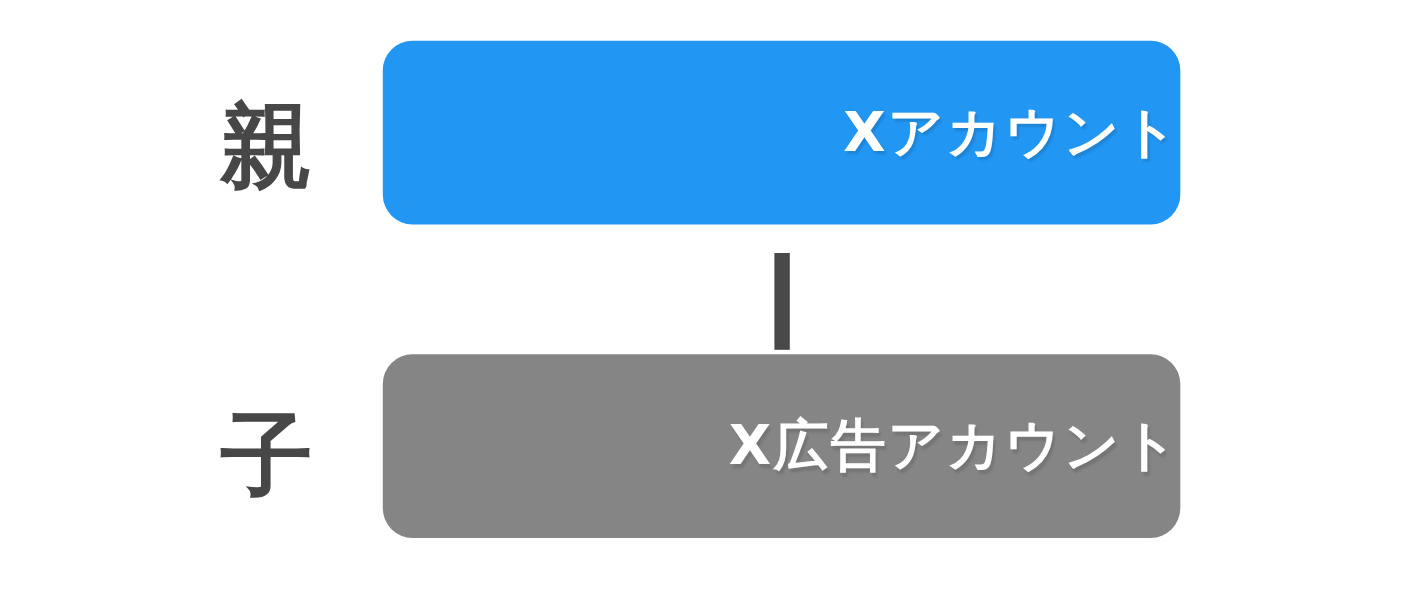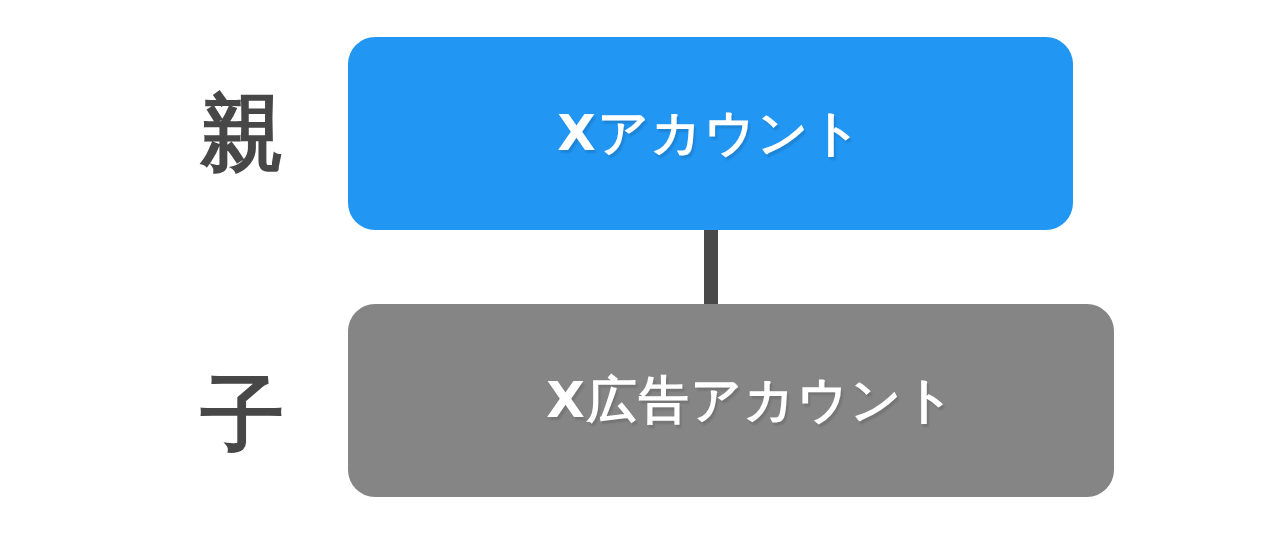--- a/index.html
+++ b/index.html
@@ -26,28 +26,28 @@
     font-weight: bold;
     color: #474747;
     user-select: none;
   }
   .side-label.parent { top: 78px; }
   .side-label.child  { top: 359px; }
   .node {
     position: absolute;
     left: 348px;
     width: 725px;
-    height: 193px;
+    height: 167px;
     border-radius: 27px;
     display: flex;
     align-items: center;
-    justify-content: center;
+    justify-content: flex-end;
   }
   .node.parent { top: 37px;  background: #2196f3; }
-  .node.child  { top: 304px; background: #858585; padding-left: 41px; }
+  .node.child  { top: 322px; background: #858585; }
   .node-label {
     color: #ffffff;
     font-size: 50px;
     font-weight: bold;
     letter-spacing: 2px;
     text-shadow: 2px 3px 2px rgba(0,0,0,0.12);
     white-space: nowrap;
   }
   .connector {
     position: absolute;

